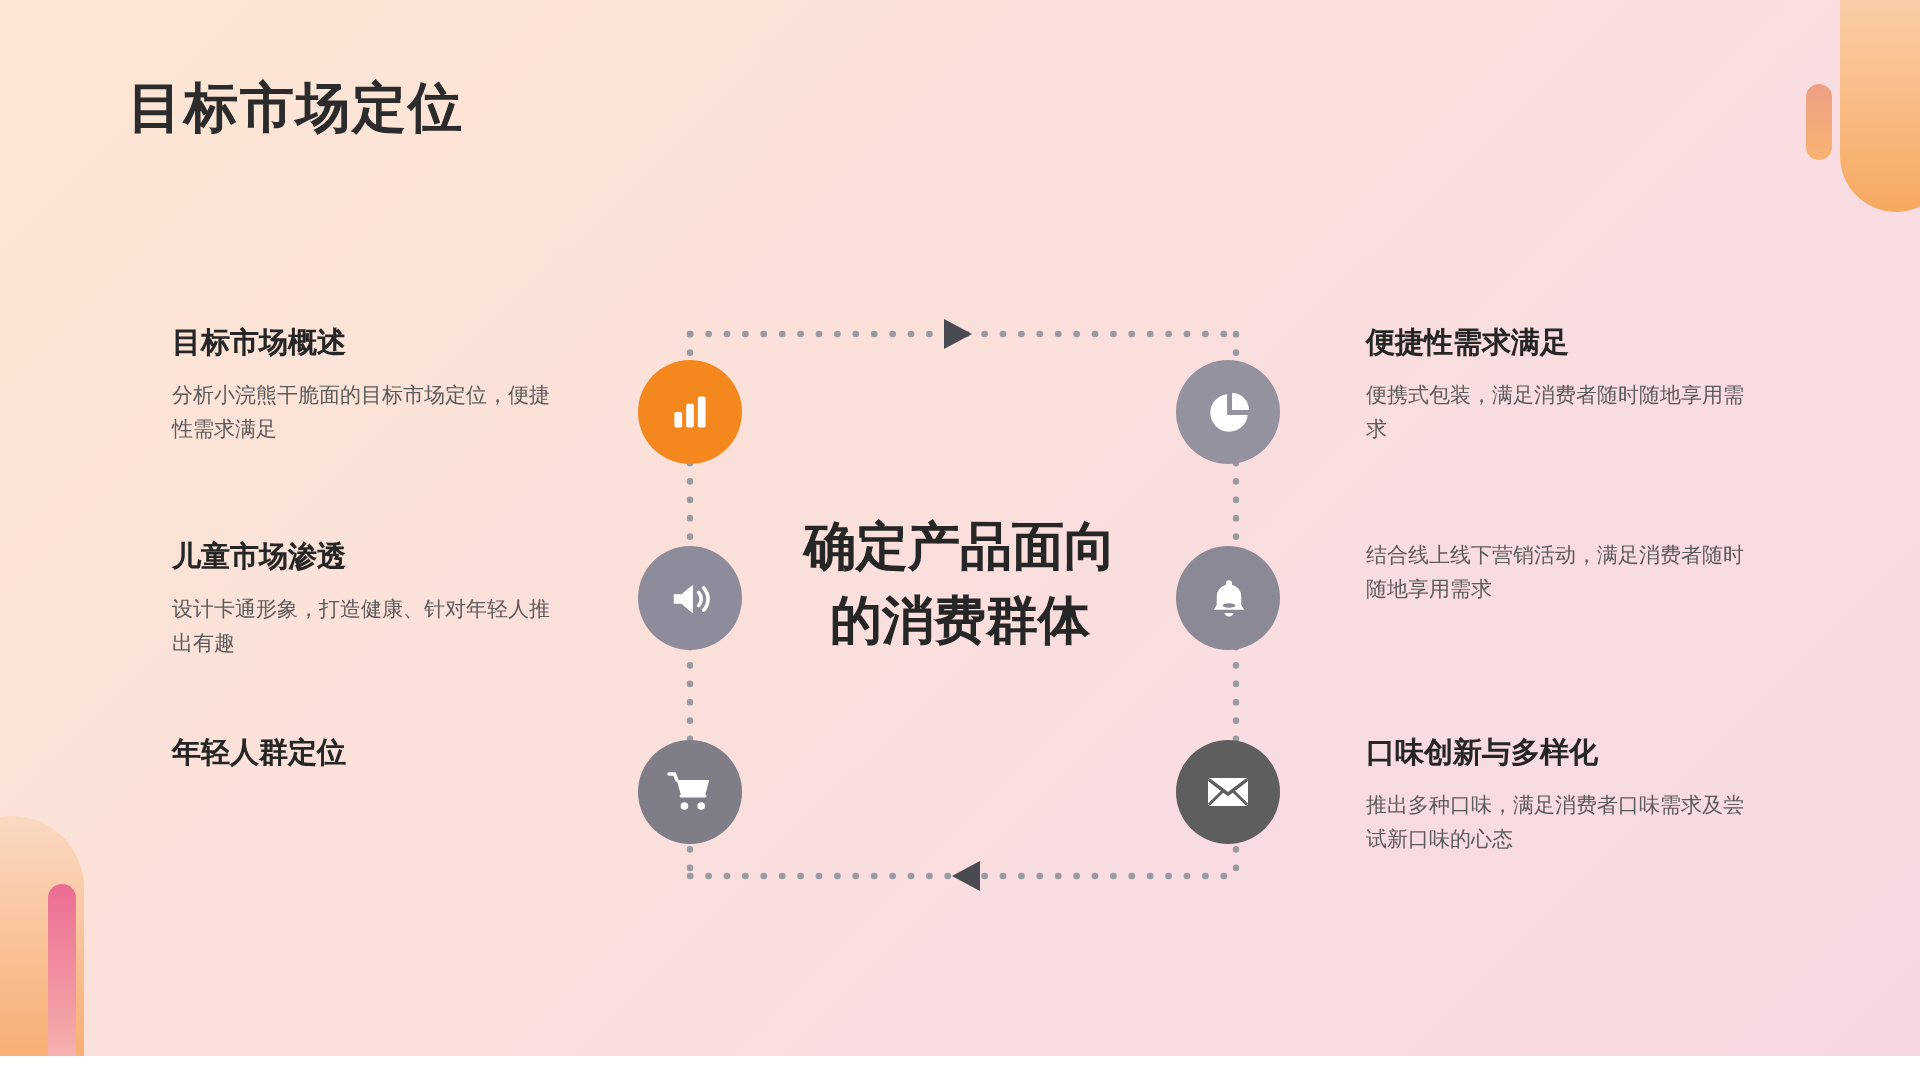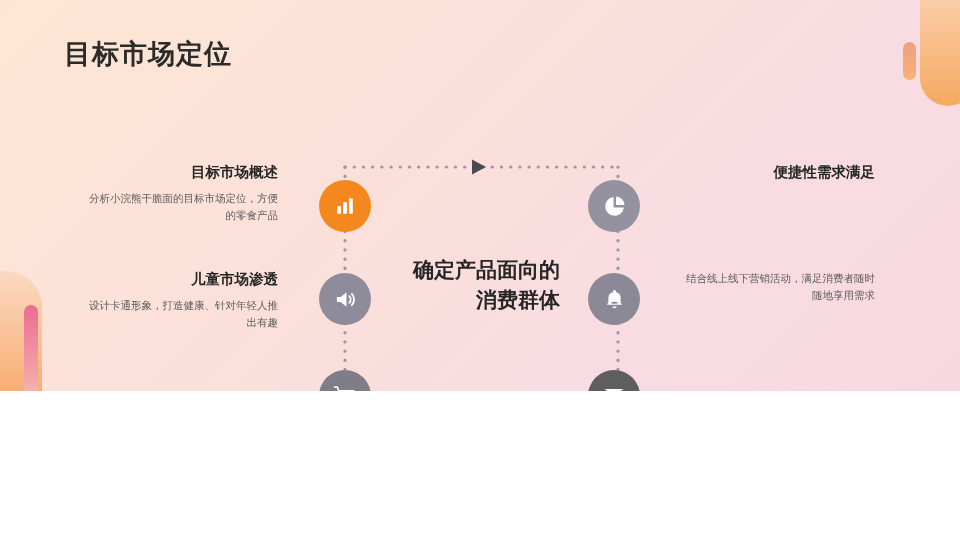--- a/index.html
+++ b/index.html
@@ -9,21 +9,21 @@
   body {
     width: 960px;
     height: 540px;
     overflow: hidden;
     font-family: "Liberation Sans", "DejaVu Sans", sans-serif;
   }
 
   .slide {
     position: relative;
     width: 960px;
-    height: 391px;
+    height: 528px;
     overflow: hidden;
     background: linear-gradient(135deg, #FDE7D4 0%, #FBE0DA 42%, #F9DCE2 70%, #F8D8E0 100%);
   }
 
   
   .deco {
     position: absolute;
     border-radius: 999px;
   }
   .deco-tr-large {
@@ -71,22 +71,22 @@
     position: absolute;
     width: 192px;
   }
   .col-left  { left: 86px; }
   .col-right { left: 683px; }
 
   .item {
     position: absolute;
     width: 192px;
   }
-  .col-left .item  { text-align: right; }
-  .col-right .item { text-align: right; }
+  .col-left .item  { }
+  .col-right .item { text-align: left; }
 
   .item-title {
     font-size: 14.5px;
     font-weight: bold;
     color: #262626;
     line-height: 1.25;
     margin-bottom: 9px;
   }
   .item-desc {
     font-size: 10.5px;
@@ -97,22 +97,22 @@
   .row-1 { top: 163px; }
   .row-2 { top: 270px; }
   .row-3 { top: 368px; }
 
   
   .center-heading {
     position: absolute;
     left: 400px;
     top: 255px;
     width: 160px;
-    text-align: right;
-    font-size: 21px;
+    text-align: center;
+    font-size: 26px;
     font-weight: bold;
     color: #262626;
     line-height: 1.42;
   }
 
   
   .path-svg {
     position: absolute;
     left: 0;
     top: 0;
@@ -214,34 +214,38 @@
       <path d="M2.9 6.2 12 13.1l9.1-6.9" stroke="#5E5E5E" stroke-width="1.7" fill="none" stroke-linecap="round" stroke-linejoin="round"></path>
       <path d="M2.9 17.9 9.3 11.6M21.1 17.9 14.7 11.6" stroke="#5E5E5E" stroke-width="1.5" fill="none" stroke-linecap="round"></path>
     </svg>
   </div>
 
   <div class="center-heading">确定产品面向的消费群体</div>
 
   <div class="col col-left">
     <div class="item row-1">
       <div class="item-title">目标市场概述</div>
-      <div class="item-desc">分析小浣熊干脆面的目标市场定位，方便的零食产品</div>
+      <div class="item-desc">分析小浣熊干脆面的目标市场定位，便捷性需求满足</div>
     </div>
     <div class="item row-2">
       <div class="item-title">儿童市场渗透</div>
       <div class="item-desc">设计卡通形象，打造健康、针对年轻人推出有趣</div>
     </div>
     <div class="item row-3">
+      <div class="item-title">年轻人群定位</div>
     </div>
   </div>
 
   <div class="col col-right">
     <div class="item row-1">
       <div class="item-title">便捷性需求满足</div>
+      <div class="item-desc">便携式包装，满足消费者随时随地享用需求</div>
     </div>
     <div class="item row-2">
       <div class="item-desc">结合线上线下营销活动，满足消费者随时随地享用需求</div>
     </div>
     <div class="item row-3">
+      <div class="item-title">口味创新与多样化</div>
+      <div class="item-desc">推出多种口味，满足消费者口味需求及尝试新口味的心态</div>
     </div>
   </div>
 
 </div>
 
 </body></html>

